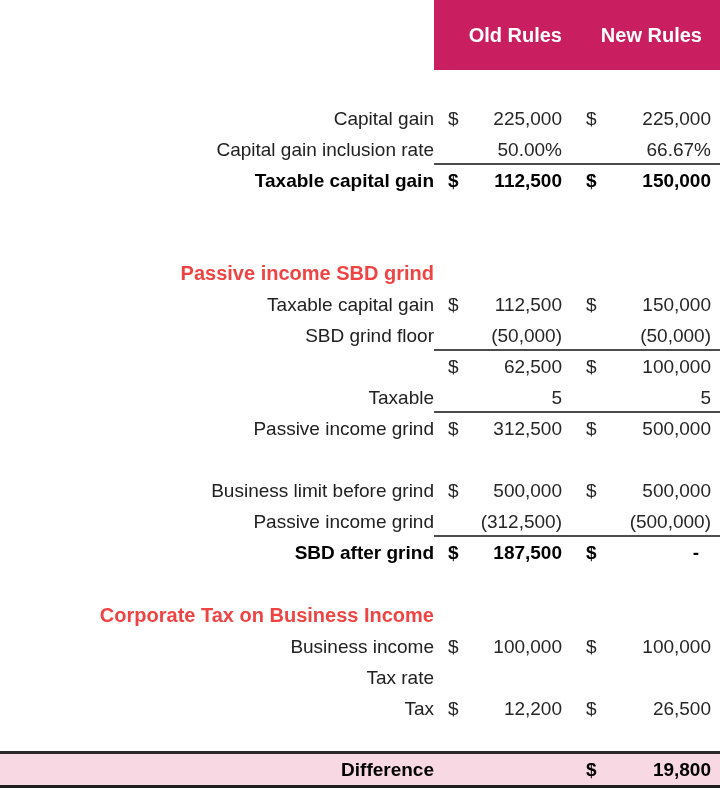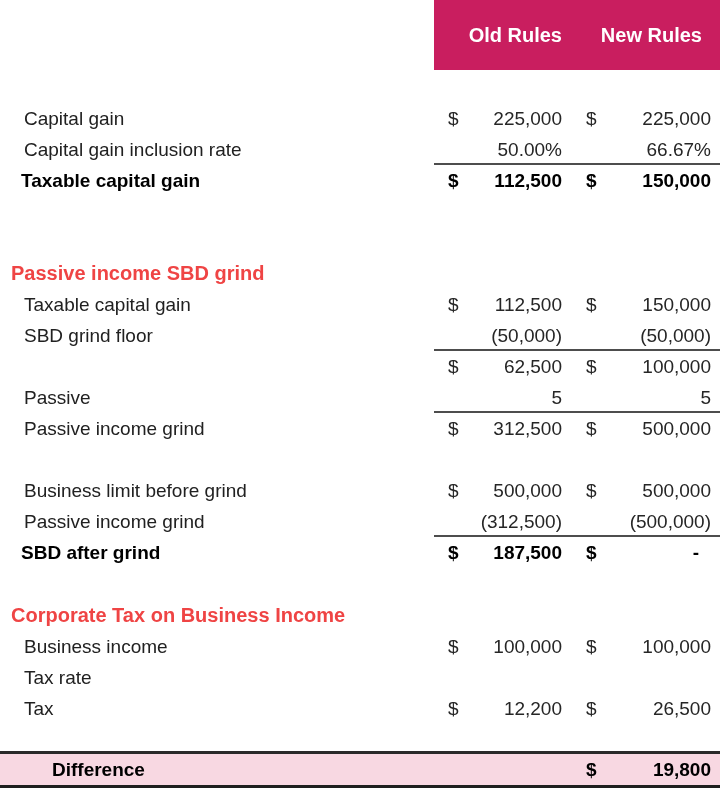--- a/index.html
+++ b/index.html
@@ -24,20 +24,21 @@
   .row { display: flex; height: 31px; }
   .label {
     width: 434px;
     box-sizing: border-box;
     padding-left: 24px;
     font-size: 19px;
     line-height: 31px;
     color: var(--text);
     white-space: nowrap;
     overflow: hidden;
+    text-align: right;
   }
   .nums { width: 286px; display: flex; box-sizing: border-box; }
   .row.rule-below .nums { border-bottom: 2px solid var(--rule); }
   .cell {
     display: flex;
     justify-content: space-between;
     box-sizing: border-box;
     font-size: 19px;
     line-height: 31px;
     color: var(--num-text);
@@ -183,21 +184,21 @@
         <span class="v">62,500</span>
       </div>
       <div class="cell new">
         <span class="d">$</span>
         <span class="v">100,000</span>
       </div>
     </div>
   </div>
 
   <div class="row item rule-below">
-    <div class="label">Passive</div>
+    <div class="label">Taxable</div>
     <div class="nums">
       <div class="cell old">
         <span class="d"></span>
         <span class="v">5</span>
       </div>
       <div class="cell new">
         <span class="d"></span>
         <span class="v">5</span>
       </div>
     </div>

